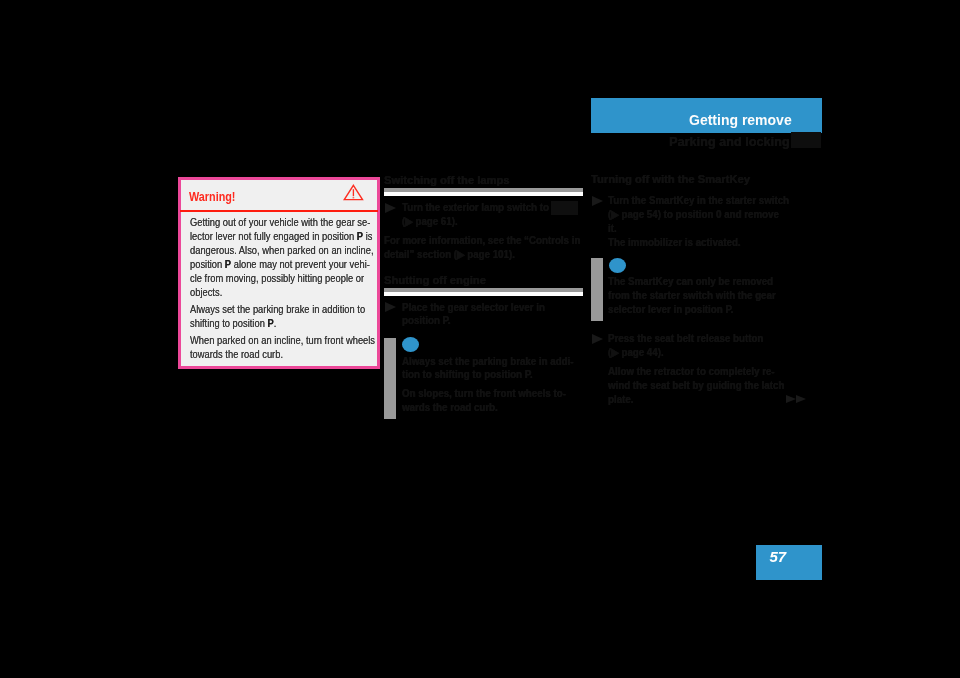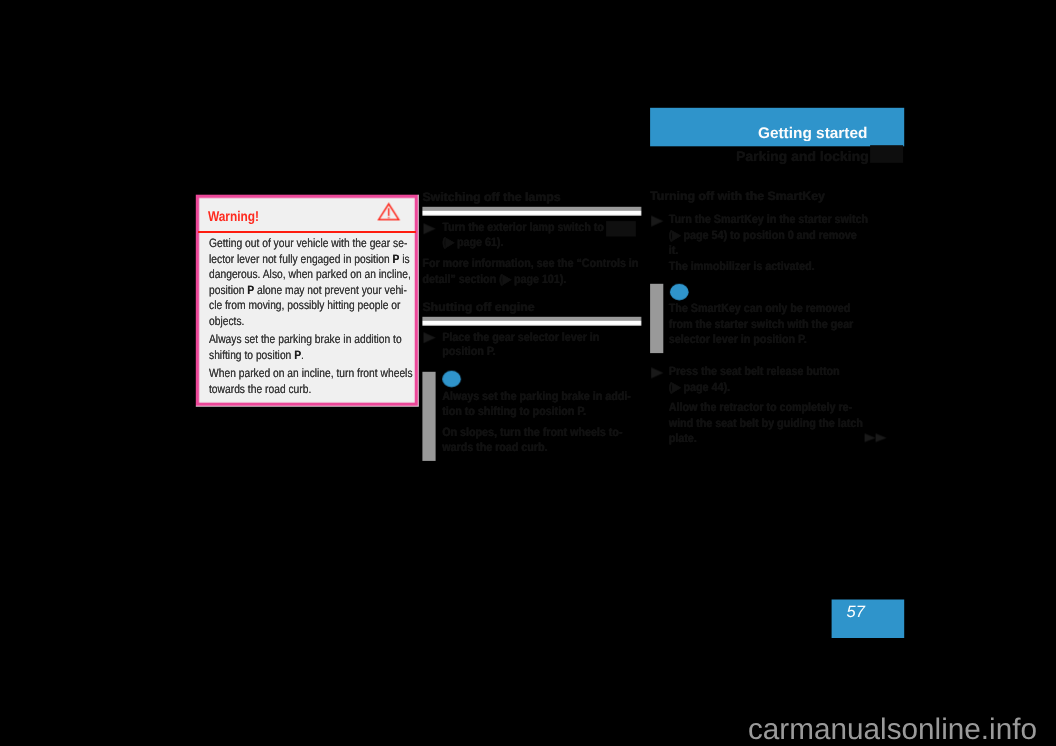--- a/index.html
+++ b/index.html
@@ -9,21 +9,21 @@
   .page{position:relative;width:960px;height:678px;background:#000000;}
 
   
   .chapter-tab{position:absolute;left:591px;top:98px;width:231px;height:35px;background:#2f94cb;}
   .chapter-tab .ct{position:absolute;left:98px;top:14px;color:#fcfcfc;font-size:14px;font-weight:bold;white-space:nowrap;}
   .section-box{position:absolute;left:791px;top:132px;width:30px;height:16px;background:#0e0e0e;}
   .section-title{position:absolute;left:669px;top:135px;color:#111111;font-size:12.7px;font-weight:bold;white-space:nowrap;text-shadow:0 0 0.7px #111111,0.4px 0 0.35px #111111;}
 
   
   .pagenum{position:absolute;left:756px;top:545px;width:66px;height:35px;background:#2f94cb;}
-  .pagenum .pn{position:absolute;left:13.5px;top:2.5px;color:#ffffff;font-size:15px;font-weight:normal;font-style:italic;}
+  .pagenum .pn{position:absolute;left:13.5px;top:2.5px;color:#ffffff;font-size:15px;font-weight:bold;font-style:italic;}
 
   
   .watermark{position:absolute;left:680px;top:648px;color:#9a9a9a;font-size:27px;letter-spacing:0px;white-space:nowrap;}
 
   
   .warnbox{position:absolute;left:178px;top:177px;width:196px;height:186px;background:#f0f0f0;border:3px solid #ec4899;}
   .warnbox .wtitle{position:absolute;left:8px;top:8.5px;color:#fe2a1f;font-size:12.8px;font-weight:bold;transform:scaleX(0.845);transform-origin:left top;}
   .wicon{position:absolute;left:343px;top:184px;width:21px;height:17px;}
   .warnbox .wrule{position:absolute;left:-1px;top:30px;width:198px;height:2px;background:#fe1c0f;}
   .wline{position:absolute;left:9px;color:#3a3a3a;font-size:11px;line-height:11px;white-space:nowrap;transform:scaleX(0.85);transform-origin:left top;text-shadow:0 0 0.5px #3a3a3a;}
@@ -38,21 +38,21 @@
   .iconbox{position:absolute;background:#0f0f0f;}
   .notebar{position:absolute;width:12px;background:#999999;}
   .idot{position:absolute;width:17px;height:15px;background:#2f94cb;border-radius:50%;}
 </style>
 </head>
 <body>
 
 <div class="page">
 
   <div class="chapter-tab">
-    <span class="ct">Getting started</span>
+    <span class="ct">Getting remove</span>
   </div>
   <div class="section-box"></div>
   <div class="section-title">Parking and locking</div>
 
   <div class="warnbox">
     <div class="wtitle">Warning!</div>
     <div class="wrule"></div>
     <div class="wline" style="top:37px">Getting out of your vehicle with the gear se-</div>
     <div class="wline" style="top:51px">lector lever not fully engaged in position <b>P</b> is</div>
     <div class="wline" style="top:65px">dangerous. Also, when parked on an incline,</div>
@@ -111,14 +111,13 @@
   <div class="cl" style="left:608px;top:380px">wind the seat belt by guiding the latch</div>
   <div class="cl" style="left:608px;top:394px">plate.</div>
   <div style="position:absolute;left:786px;top:389px">
     <span class="bigtri"></span><span class="bigtri"></span>
   </div>
 
   <div class="pagenum">
     <span class="pn">57</span>
   </div>
 
-  <div class="watermark">carmanualsonline.info</div>
 </div>
 
 </body></html>

